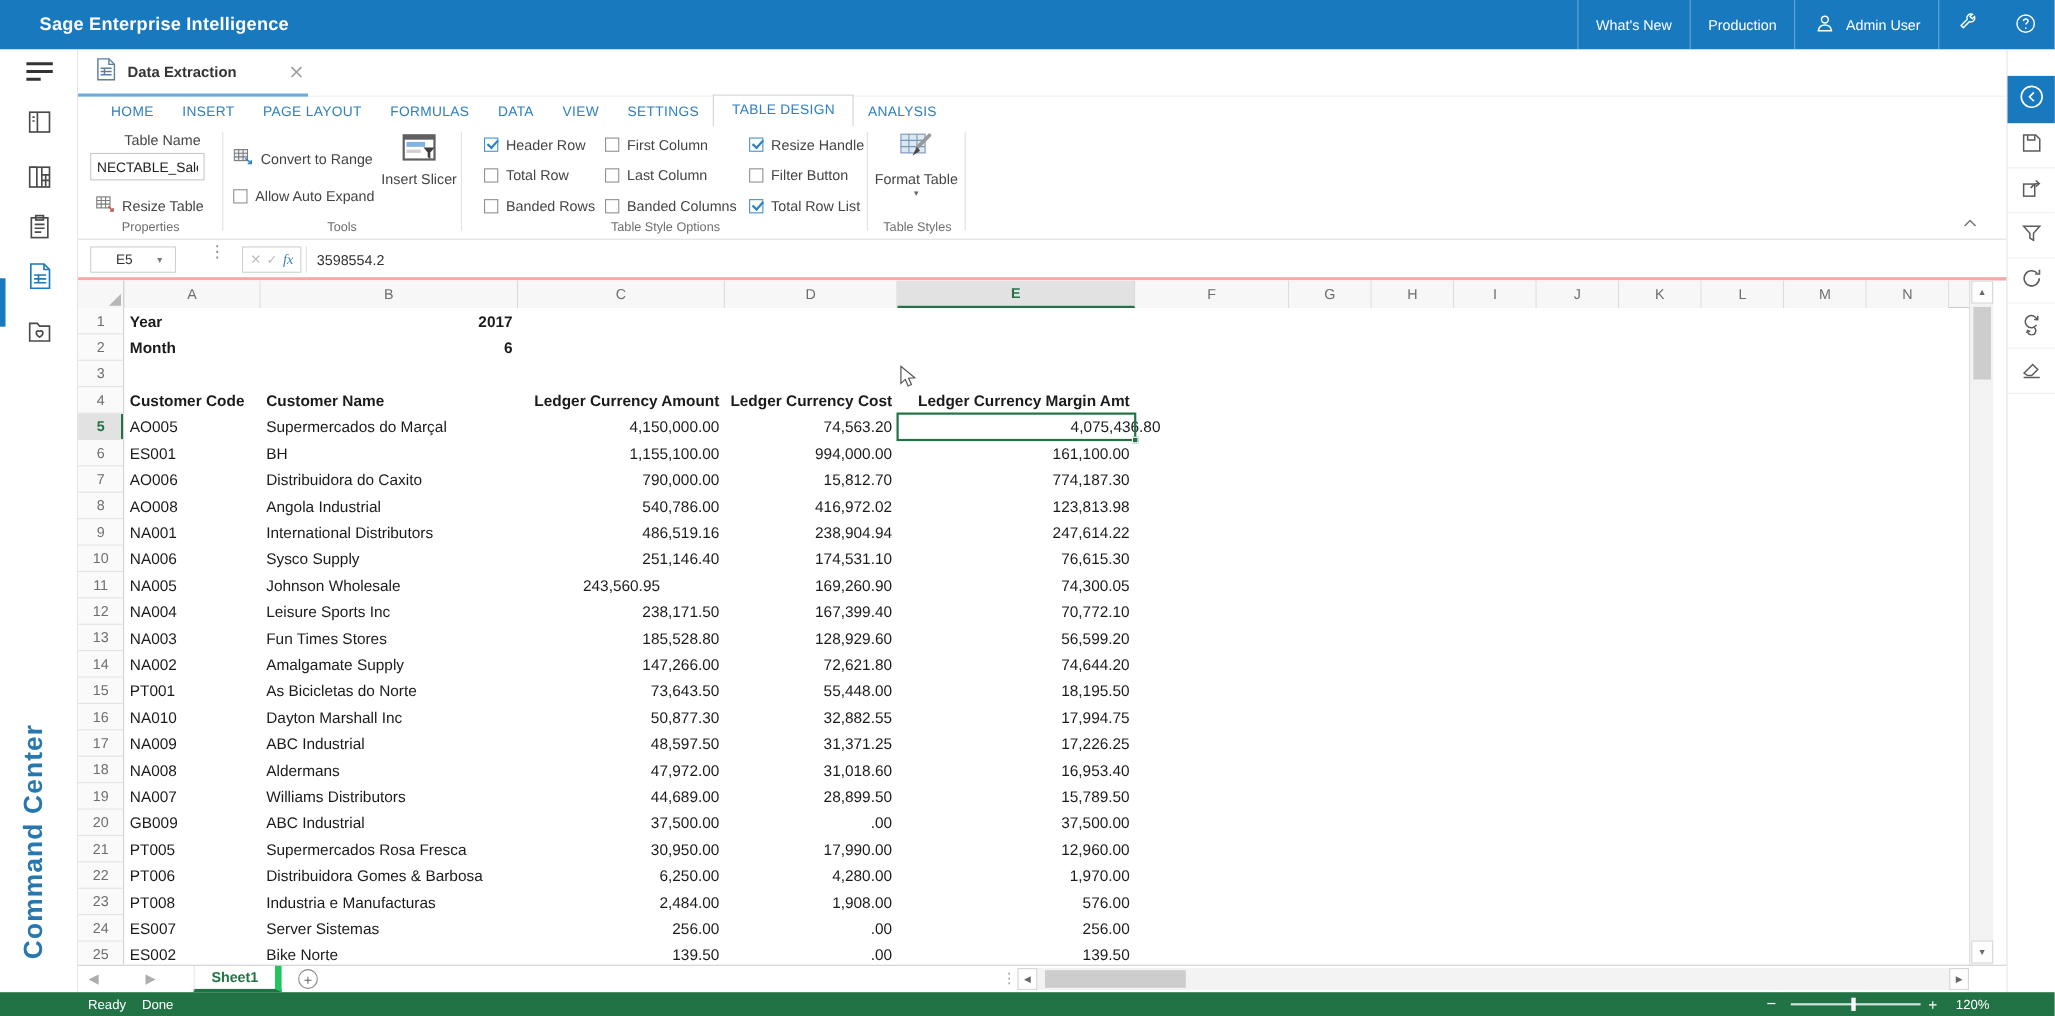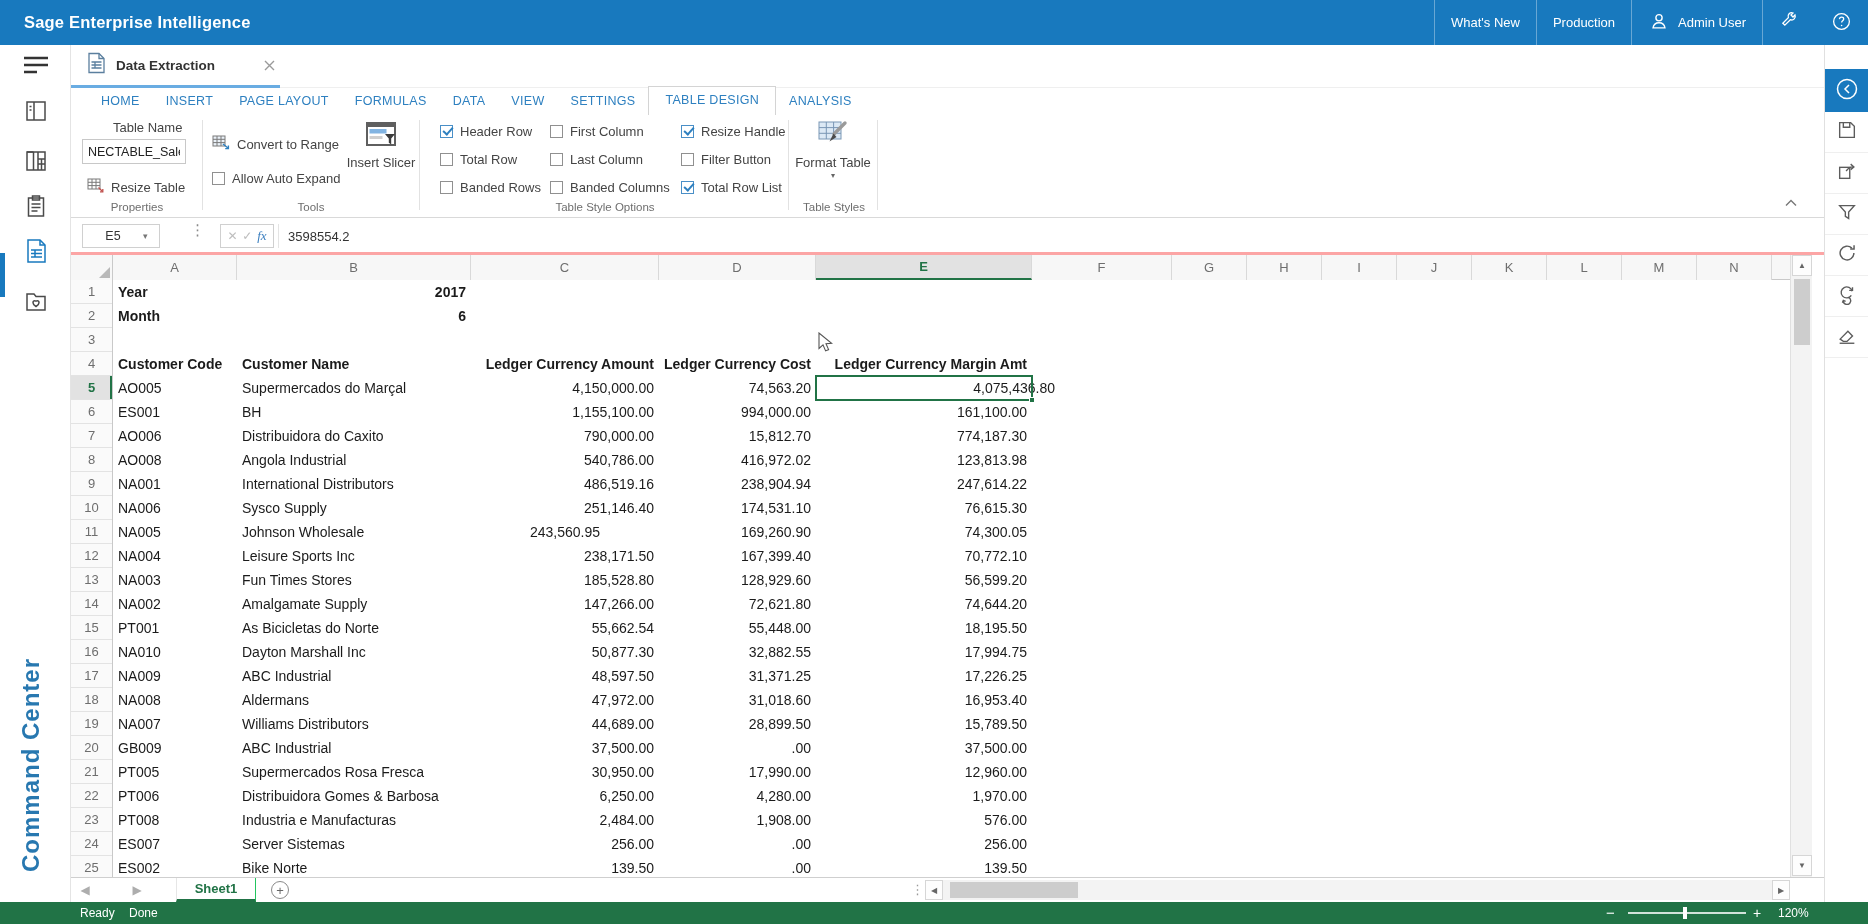--- a/index.html
+++ b/index.html
@@ -2,21 +2,21 @@
 <html><head>
 <meta charset="utf-8">
 <style>
   * { box-sizing: border-box; margin:0; padding:0; }
   html,body { width:1868px; height:924px; overflow:hidden; background:#fff;
     font-family:"Liberation Sans", sans-serif; }
   #app { position:relative; width:1868px; height:924px; background:#fff; }
 
   
   #topbar { position:absolute; left:0; top:0; width:1868px; height:45px;
-    background:#1879be; display:flex; align-items:center; color:#fff; }
+    background:#1879be; display:flex; align-items:center; color:#fff;padding-left:12px; }
   #topbar .title { font-size:16.5px; font-weight:bold; margin-left:24px; letter-spacing:.2px; }
   .tb-right { position:absolute; right:0; top:0; height:45px; display:flex; }
   .tb-item { height:45px; display:flex; align-items:center; justify-content:center;
     padding:0 16px; border-left:1px solid rgba(255,255,255,.35); font-size:13px; gap:8px; cursor:default; }
   .tb-item.noborder { border-left:none; }
 
   
   #left-sidebar { position:absolute; left:0; top:45px; width:71px; height:857px;
     background:#fff; border-right:1px solid #e4e4e4; }
   .ls-item { position:absolute; left:0; width:71px; height:44px;
@@ -120,21 +120,21 @@
     font-size:8px; color:#666; }
   #vs-thumb { position:absolute; left:3px; top:24px; width:16px; height:66px; background:#cdcdcd; }
 
   
   #sheetbar { position:absolute; left:71px; top:877px; width:1753px; height:25px;
     background:#fff; border-top:1px solid #cfcfcf; }
   .nav-arrow { position:absolute; top:0; height:24px; width:20px; display:flex;
     align-items:center; justify-content:center; color:#adadad; font-size:12px; }
   .sheet-tab { position:absolute; left:105px; top:0; width:80px; height:24px;
     display:flex; align-items:center; justify-content:center; font-size:13px; font-weight:bold;
-    color:#217346; border-bottom:3px solid #217346; border-right:1px solid #22c55e; border-left:1px solid #e6e6e6; }
+    color:#217346; border-bottom:3px solid #217346; border-right:6px solid #22c55e; border-left:1px solid #e6e6e6; }
   .add-sheet { position:absolute; left:200px; top:3px; width:18px; height:18px;
     border:1px solid #8a8a8a; border-radius:50%; display:flex; align-items:center;
     justify-content:center; color:#666; font-size:13px; line-height:1; }
   .hs-dots { position:absolute; left:840px; top:4px; color:#9a9a9a; font-size:13px; }
   #hscroll-track { position:absolute; left:854px; top:2px; width:865px; height:20px; background:#f3f3f3; }
   .hs-btn { position:absolute; top:2px; width:18px; height:20px; background:#fdfdfd;
     border:1px solid #d6d6d6; display:flex; align-items:center; justify-content:center;
     font-size:8px; color:#666; }
   #hs-thumb { position:absolute; left:879px; top:4px; width:128px; height:16px; background:#cdcdcd; }
 
@@ -564,21 +564,21 @@
         <div class="cell r" style="left: 358px; top: 288px; width: 188px;">185,528.80</div>
         <div class="cell r" style="left: 546px; top: 288px; width: 157px;">128,929.60</div>
         <div class="cell r" style="left: 703px; top: 288px; width: 216px;">56,599.20</div>
         <div class="cell" style="left: 0px; top: 312px; width: 124px;">NA002</div>
         <div class="cell" style="left: 124px; top: 312px; width: 234px;">Amalgamate Supply</div>
         <div class="cell r" style="left: 358px; top: 312px; width: 188px;">147,266.00</div>
         <div class="cell r" style="left: 546px; top: 312px; width: 157px;">72,621.80</div>
         <div class="cell r" style="left: 703px; top: 312px; width: 216px;">74,644.20</div>
         <div class="cell" style="left: 0px; top: 336px; width: 124px;">PT001</div>
         <div class="cell" style="left: 124px; top: 336px; width: 234px;">As Bicicletas do Norte</div>
-        <div class="cell r" style="left: 358px; top: 336px; width: 188px;">55,662.54</div>
+        <div class="cell r" style="left: 358px; top: 336px; width: 188px;">73,643.50</div>
         <div class="cell r" style="left: 546px; top: 336px; width: 157px;">55,448.00</div>
         <div class="cell r" style="left: 703px; top: 336px; width: 216px;">18,195.50</div>
         <div class="cell" style="left: 0px; top: 360px; width: 124px;">NA010</div>
         <div class="cell" style="left: 124px; top: 360px; width: 234px;">Dayton Marshall Inc</div>
         <div class="cell r" style="left: 358px; top: 360px; width: 188px;">50,877.30</div>
         <div class="cell r" style="left: 546px; top: 360px; width: 157px;">32,882.55</div>
         <div class="cell r" style="left: 703px; top: 360px; width: 216px;">17,994.75</div>
         <div class="cell" style="left: 0px; top: 384px; width: 124px;">NA009</div>
         <div class="cell" style="left: 124px; top: 384px; width: 234px;">ABC Industrial</div>
         <div class="cell r" style="left: 358px; top: 384px; width: 188px;">48,597.50</div>

